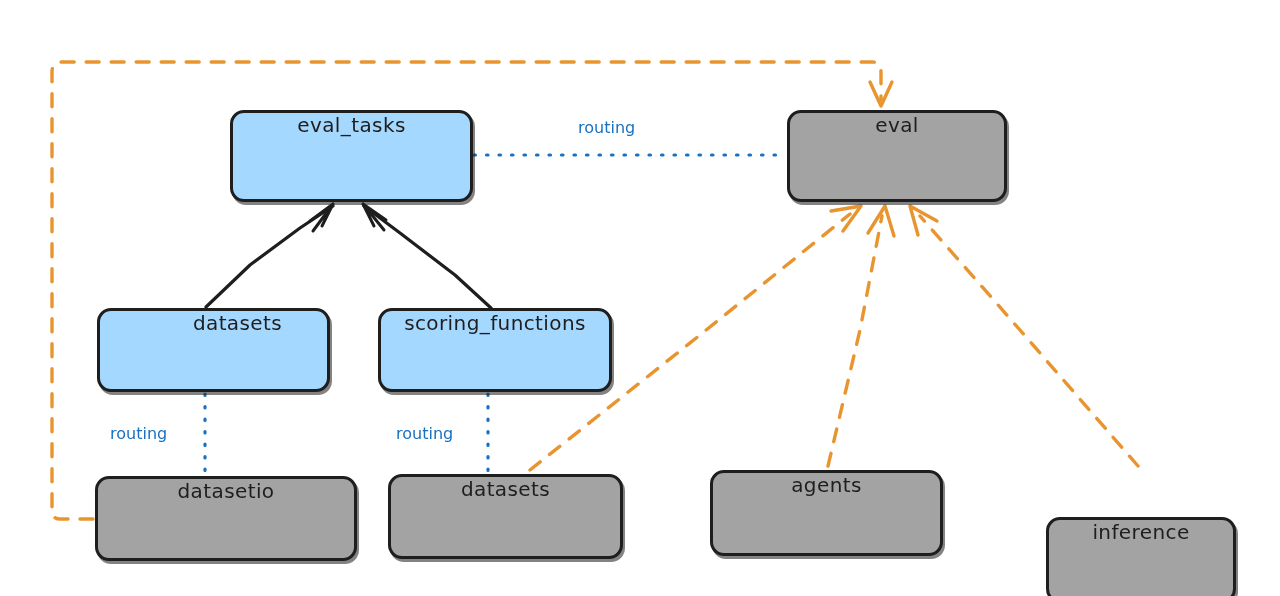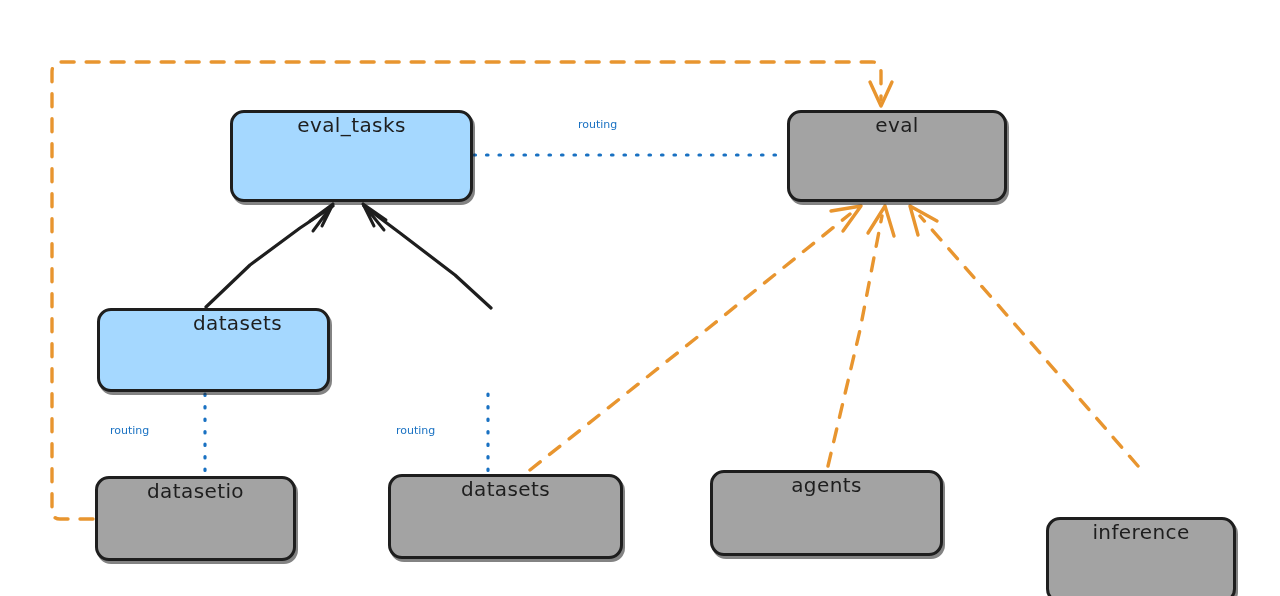--- a/index.html
+++ b/index.html
@@ -37,21 +37,21 @@
     font-size: 20px;
     color: #1e1e1e;
     letter-spacing: 0.4px;
     white-space: nowrap;
   }
   .node.api { background: #a5d8ff; }
   .node.provider { background: #a3a3a3; }
   .edge-label {
     position: absolute;
     font-family: "DejaVu Sans", sans-serif;
-    font-size: 11px;
+    font-size: 16px;
     color: #1971c2;
     white-space: nowrap;
     text-align: right;
   }
 </style>
 </head>
 <body>
 
 <div id="canvas">
 
@@ -105,22 +105,25 @@
   </div>
 
   <div class="node provider" style="left:787px; top:110px; width:220px; height:92px;">
     <span class="node-label">eval</span>
   </div>
 
   <div class="node api" style="left:97px; top:308px; width:233px; height:84px;padding-left:48px;">
     <span class="node-label">datasets</span>
   </div>
 
+  <div class="node api" style="left:378px; top:308px; width:234px; height:84px;">
+    <span class="node-label">scoring_functions</span>
+  </div>
 
-  <div class="node provider" style="left:95px; top:476px; width:201px; height:85px;">
+  <div class="node provider" style="left:95px; top:476px; width:262px; height:85px;">
     <span class="node-label">datasetio</span>
   </div>
 
   <div class="node provider" style="left:388px; top:474px; width:235px; height:85px;">
     <span class="node-label">datasets</span>
   </div>
 
   <div class="node provider" style="left:710px; top:470px; width:233px; height:86px;">
     <span class="node-label">agents</span>
   </div>

